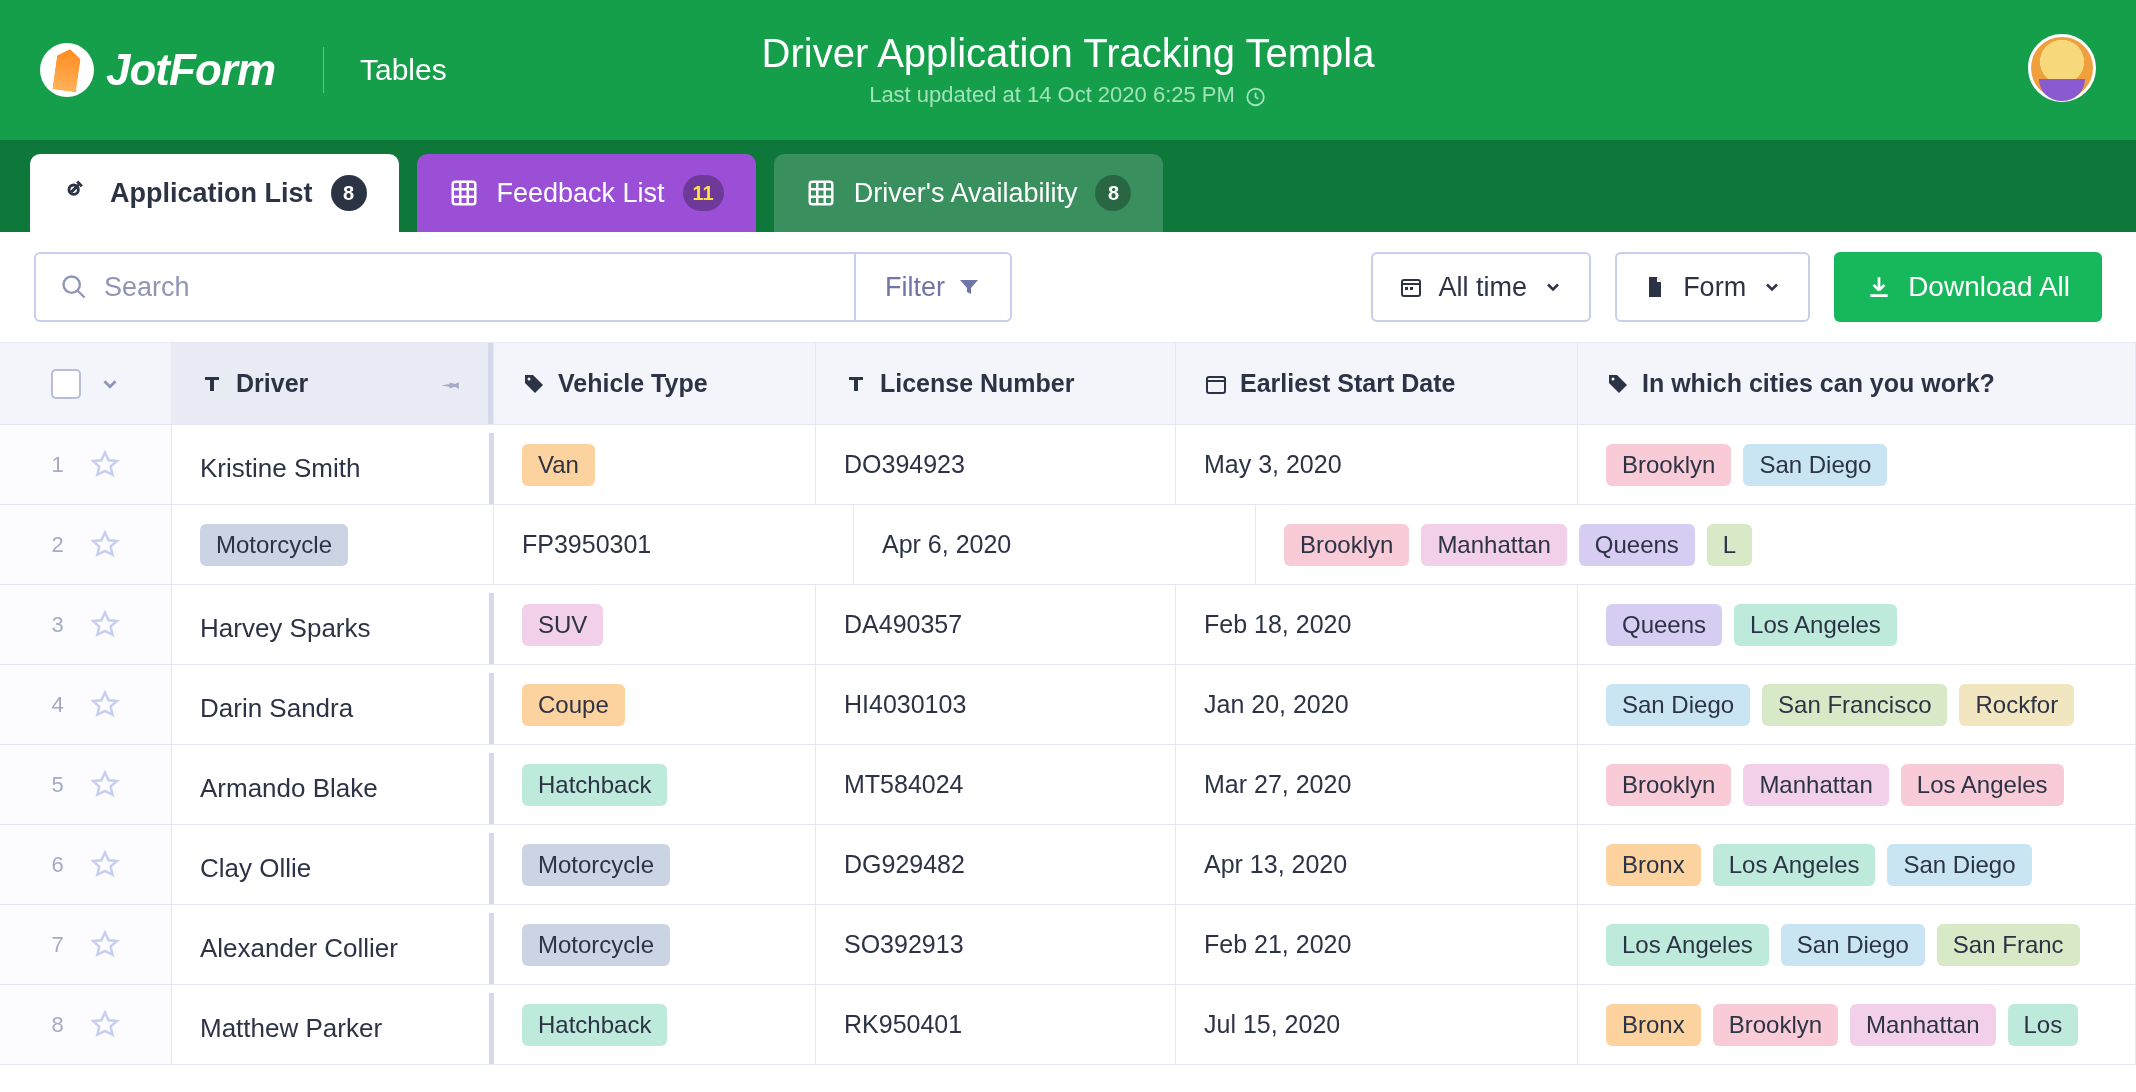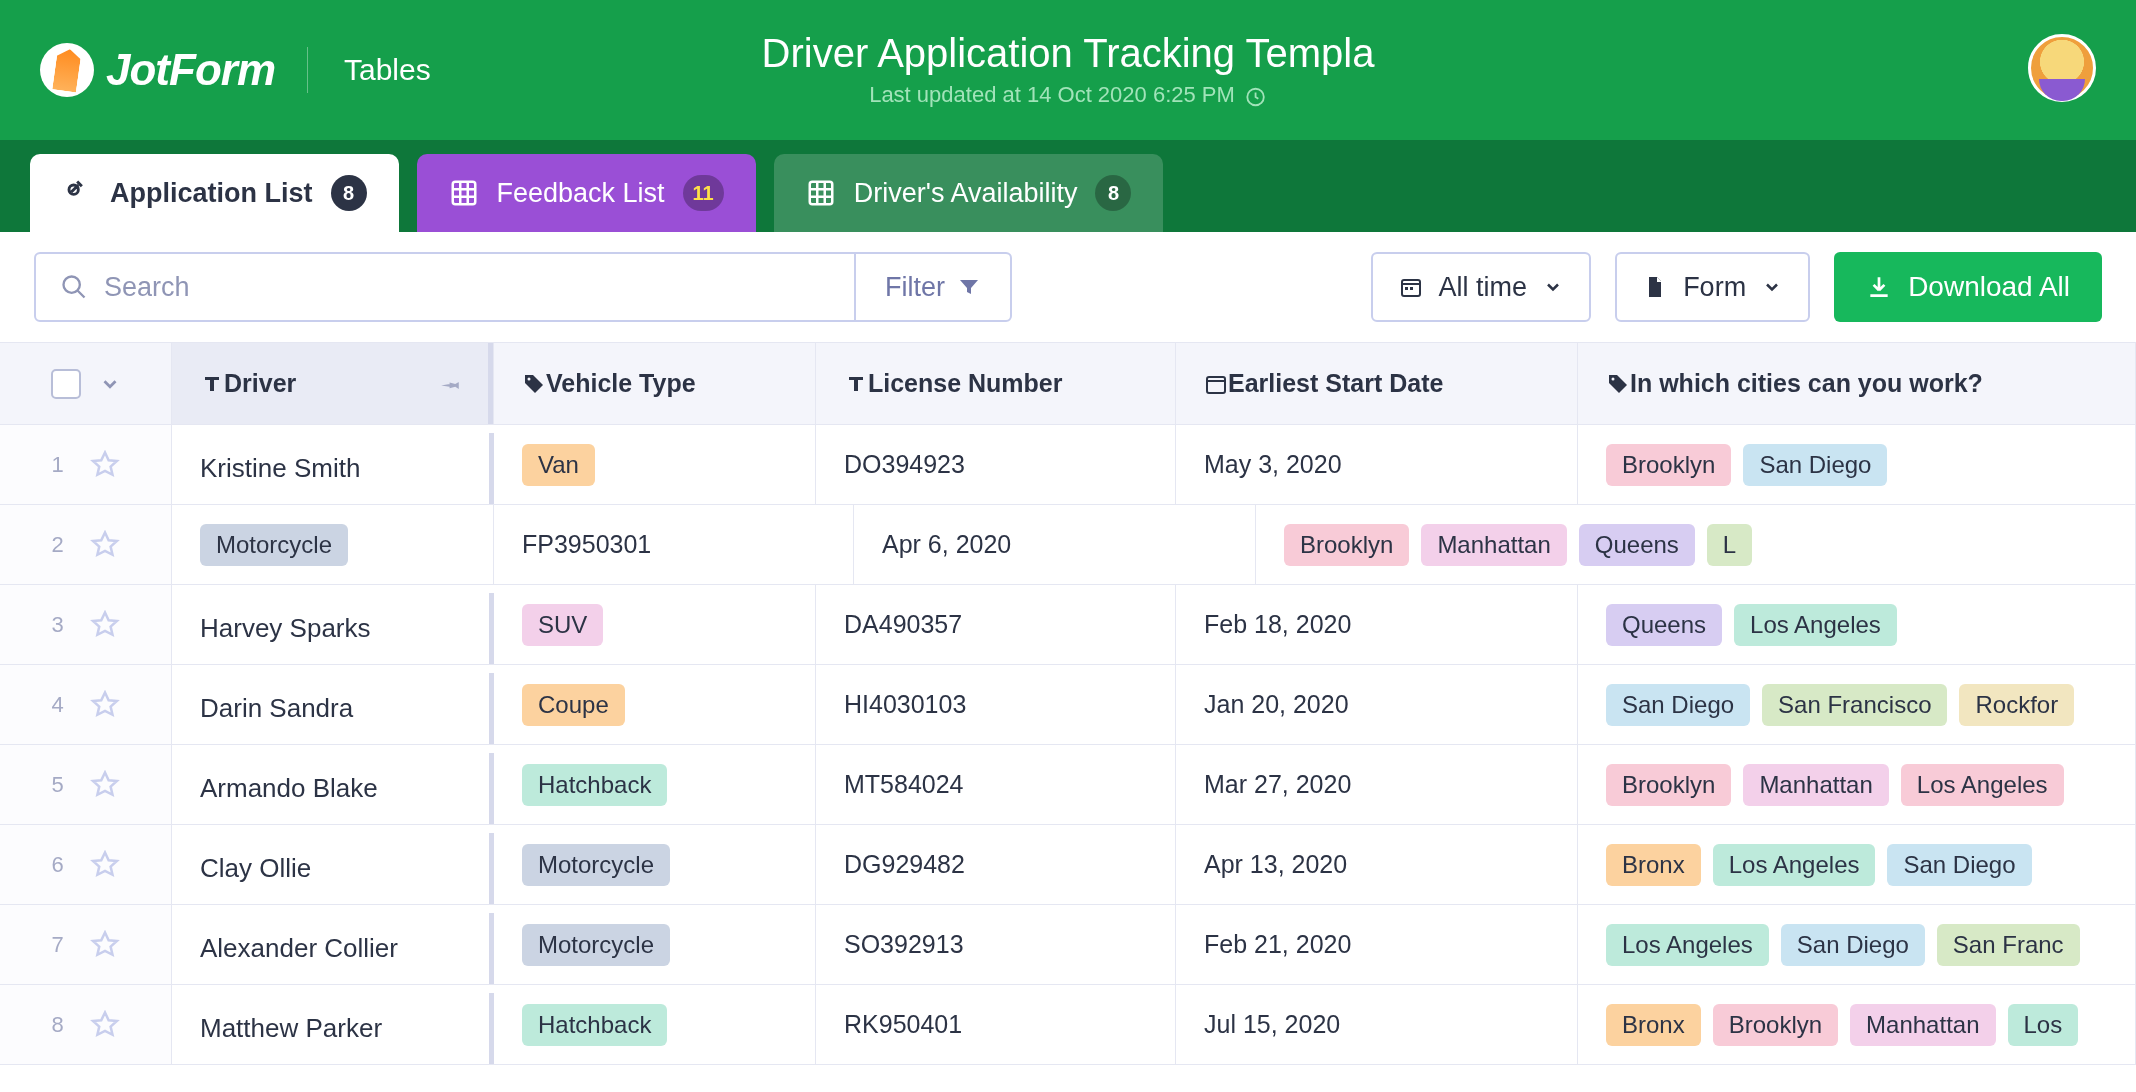--- a/index.html
+++ b/index.html
@@ -2,21 +2,21 @@
 <html><head>
 <meta charset="utf-8">
 <style>
 * { box-sizing: border-box; margin: 0; padding: 0; }
 body { font-family: -apple-system, BlinkMacSystemFont, "Segoe UI", Helvetica, Arial, sans-serif; background: #fff; color: #2c3345; width: 2136px; }
 .header { background: #159f4b; height: 140px; display: flex; align-items: center; padding: 0 40px; position: relative; }
 .logo-area { display: flex; align-items: center; gap: 12px; }
 .logo-mark { width: 54px; height: 54px; border-radius: 50%; background: #fff; display: flex; align-items: center; justify-content: center; position: relative; overflow: hidden; }
 .logo-pencil { width: 24px; height: 42px; background: linear-gradient(#ff8b1f,#ffb25a); clip-path: polygon(50% 0, 100% 20%, 100% 100%, 0 100%, 0 20%); position: relative; transform: rotate(8deg); }
 .logo-text { color: #fff; font-size: 44px; font-weight: 700; font-style: italic; letter-spacing: -1px; }
-.brand-sub { color: #fff; font-size: 30px; font-weight: 400; margin-left: 20px; padding-left: 36px; border-left: 1px solid rgba(255,255,255,.35); height: 46px; display: flex; align-items: center; }
+.brand-sub { color: #fff; font-size: 30px; font-weight: 400; margin-left: 36px; padding-left: 36px; border-left: 1px solid rgba(255,255,255,.35); height: 46px; display: flex; align-items: center; }
 .title-wrap { position: absolute; left: 50%; transform: translateX(-50%); text-align: center; top: 31px; }
 .page-title { color: #fff; font-size: 40px; font-weight: 500; }
 .page-subtitle { color: #a1e3b9; font-size: 22px; margin-top: 6px; display: inline-flex; align-items: flex-end; gap: 10px; }
 .avatar { position: absolute; right: 40px; top: 34px; width: 68px; height: 68px; border-radius: 50%; background: radial-gradient(circle at 50% 40%, #f7d87a 45%, #ef9f3c 46%); border: 3px solid #fff; }
 .avatar::after{content:"";position:absolute;bottom:-2px;left:8px;right:8px;height:22px;background:#8a5ad1;border-radius:0 0 40px 40px;}
 .tabs-bar { background: #0e773a; height: 92px; display: flex; align-items: flex-end; padding: 0 30px; gap: 18px; }
 .tab { height: 78px; border-radius: 10px 10px 0 0; display: flex; align-items: center; padding: 0 32px; gap: 18px; font-size: 27px; cursor: pointer; }
 .tab.active { background: #fff; color: #2c3345; font-weight: 600; }
 .tab.purple { background: #9a4fd6; color: #fff; font-weight: 500; }
 .tab.green { background: rgba(255,255,255,.18); color: #fff; font-weight: 500; }
@@ -30,21 +30,21 @@
 .search-box { width: 820px; display: flex; align-items: center; padding: 0 24px; gap: 16px; border-right: 2px solid #c8ceed; }
 .search-box input { border: none; outline: none; font-size: 27px; color: #6f76a7; flex: 1; }
 .search-box input::placeholder { color: #8f95b5; }
 .filter-btn { width: 154px; display: flex; align-items: center; justify-content: center; gap: 12px; font-size: 27px; color: #6f76a7; cursor: pointer; }
 .tb-spacer { flex: 1; }
 .tb-btn { height: 70px; border: 2px solid #c8ceed; border-radius: 6px; background: #fff; display: flex; align-items: center; padding: 0 26px; gap: 16px; font-size: 27px; color: #2c3345; cursor: pointer; }
 .tb-download { height: 70px; border: none; border-radius: 6px; background: #17b85c; color: #fff; font-size: 28px; font-weight: 500; display: flex; align-items: center; padding: 0 32px; gap: 16px; cursor: pointer; }
 .table { border-top: 1px solid #e5e7f2; }
 .thead { display: flex; height: 82px; background: #f4f5fb; border-bottom: 1px solid #e5e7f2; }
 .th, .td { display: flex; align-items: center; border-right: 1px solid #e5e7f2; font-size: 25px; }
-.th { font-weight: 600; color: #2c3345; }
+.th { font-weight: 600; color: #2c3345; gap: 12px; }
 .col-sel { width: 172px; justify-content: center; gap: 18px; }
 .col-driver { width: 322px; padding: 0 28px; background: #e9ebf5; position: relative; }
 .col-driver.th::after { content: ""; position: absolute; right: 0; top: 0; bottom: 0; width: 5px; background: #d6d9eb; }
 .col-vehicle { width: 322px; padding: 0 28px; }
 .col-license { width: 360px; padding: 0 28px; }
 .col-date { width: 402px; padding: 0 28px; }
 .col-cities { flex: 1; padding: 0 28px; overflow: hidden; }
 .pin-ico { position: absolute; right: 30px; }
 .trow { display: flex; height: 80px; border-bottom: 1px solid #e5e7f2; }
 .trow .col-sel { color: #a5aac5; font-size: 22px; gap: 26px; background: #fcfcfe; }

